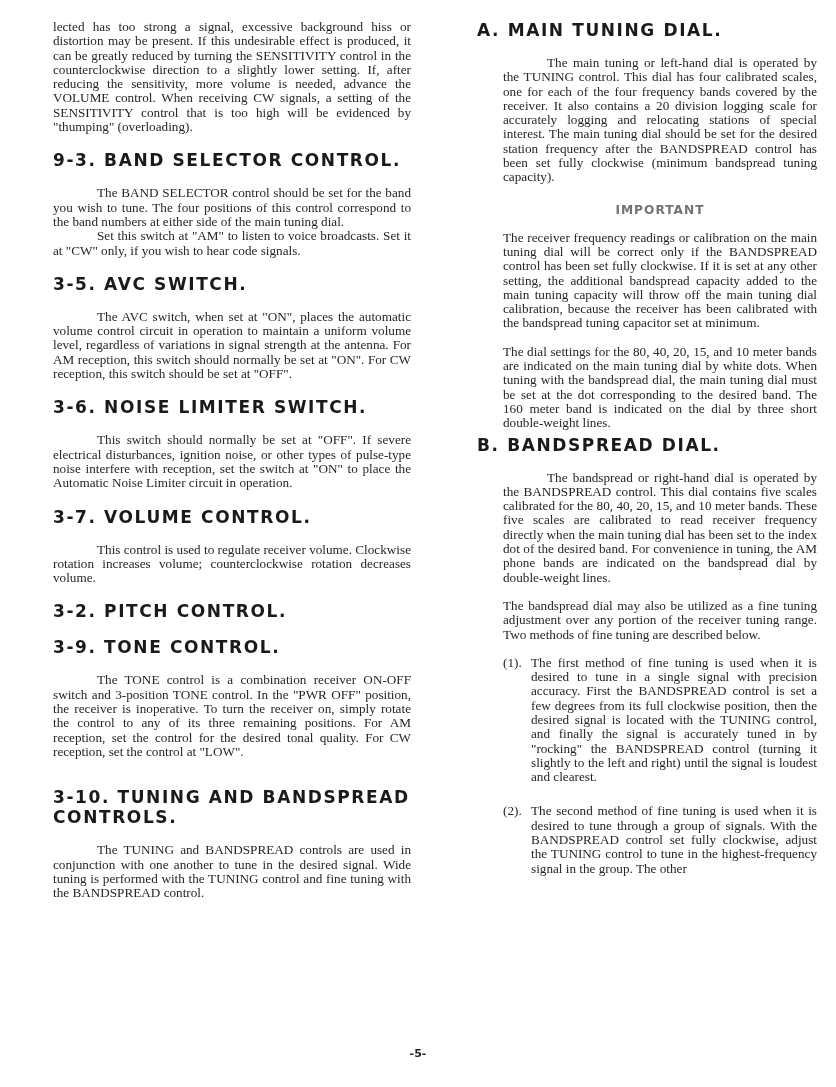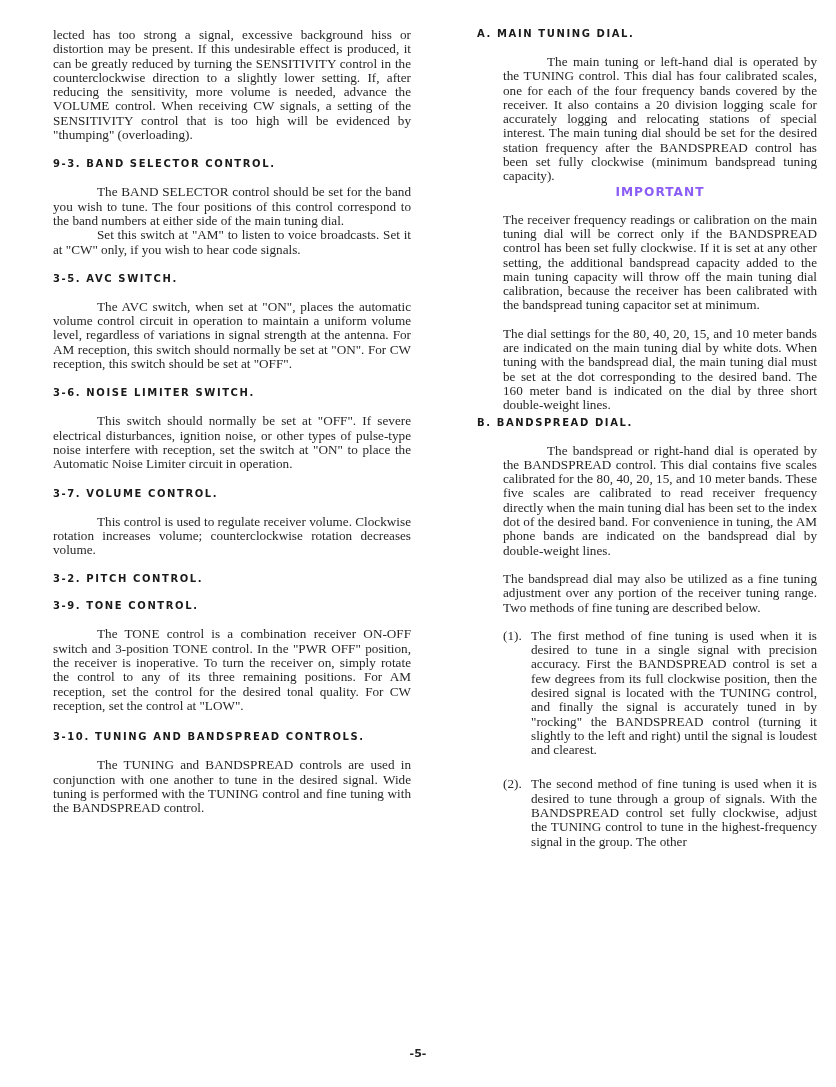--- a/index.html
+++ b/index.html
@@ -1,37 +1,37 @@
 <!DOCTYPE html>
 <html><head>
 <meta charset="utf-8">
 <style>
   html, body { margin: 0; padding: 0; }
   body {
     width: 836px; height: 1087px; background: #ffffff; position: relative; overflow: hidden;
     color: #222; font-family: "DejaVu Serif", serif;
   }
-  .col { position: absolute; top: 28px; }
+  .col { position: absolute; top: 20px; }
   .col-left { left: 53px; width: 358px; }
   .col-right { left: 477px; width: 340px; }
   .txt {
     font-family: "Liberation Serif", serif; font-size: 13.2px; line-height: 14.3px;
     text-align: justify; margin: 0; color: #262626;
   }
   .indent { text-indent: 44px; }
   h2 {
-    font-family: "DejaVu Sans", sans-serif; font-weight: bold; font-size: 10px;
+    font-family: "DejaVu Sans", sans-serif; font-weight: bold; font-size: 17px;
     letter-spacing: 1.6px; margin: 0; color: #1a1a1a;
   }
   .lsec h2 { margin: 16px 0 16px 0; }
   .rsec h2 { margin: 0 0 16px 0; }
   .right-body { padding-left: 26px; }
   .important {
     font-family: "DejaVu Sans", sans-serif; font-weight: bold; font-size: 12.2px;
-    letter-spacing: 1px; text-align: center; margin: 1px 0 14px 0; color: #8b5cf6;
+    letter-spacing: 1px; text-align: center; margin: 18px 0 14px 0; color: #737373;
   }
   .gap { height: 14px; }
   .method { display: flex; }
   .method .num {
     width: 28px; flex: 0 0 28px; font-family: "Liberation Serif", serif;
     font-size: 13.2px; line-height: 14.3px; color: #262626;
   }
   .method .txt { flex: 1; }
   .page-num {
     position: absolute; top: 1047px; left: 0; width: 836px; text-align: center;
@@ -63,21 +63,21 @@
     <h2>3-7. VOLUME CONTROL.</h2>
     <p class="txt indent">This control is used to regulate receiver volume. Clockwise rotation increases volume; counterclockwise rotation decreases volume.</p>
   </div>
   <div class="lsec">
     <h2>3-2. PITCH CONTROL.</h2>
   </div>
   <div class="lsec">
     <h2>3-9. TONE CONTROL.</h2>
     <p class="txt indent">The TONE control is a combination receiver ON-OFF switch and 3-position TONE control. In the "PWR OFF" position, the receiver is inoperative. To turn the receiver on, simply rotate the control to any of its three remaining positions. For AM reception, set the control for the desired tonal quality. For CW reception, set the control at "LOW".</p>
   </div>
-  <div class="lsec" style="margin-top:18px">
+  <div class="lsec" style="margin-top:28px">
     <h2>3-10. TUNING AND BANDSPREAD CONTROLS.</h2>
     <p class="txt indent">The TUNING and BANDSPREAD controls are used in conjunction with one another to tune in the desired signal. Wide tuning is performed with the TUNING control and fine tuning with the BANDSPREAD control.</p>
   </div>
 </div>
 
 <div class="col col-right">
   <div class="rsec">
     <h2>A. MAIN TUNING DIAL.</h2>
     <div class="right-body">
       <p class="txt indent">The main tuning or left-hand dial is operated by the TUNING control. This dial has four calibrated scales, one for each of the four frequency bands covered by the receiver. It also contains a 20 division logging scale for accurately logging and relocating stations of special interest. The main tuning dial should be set for the desired station frequency after the BANDSPREAD control has been set fully clockwise (minimum bandspread tuning capacity).</p>

